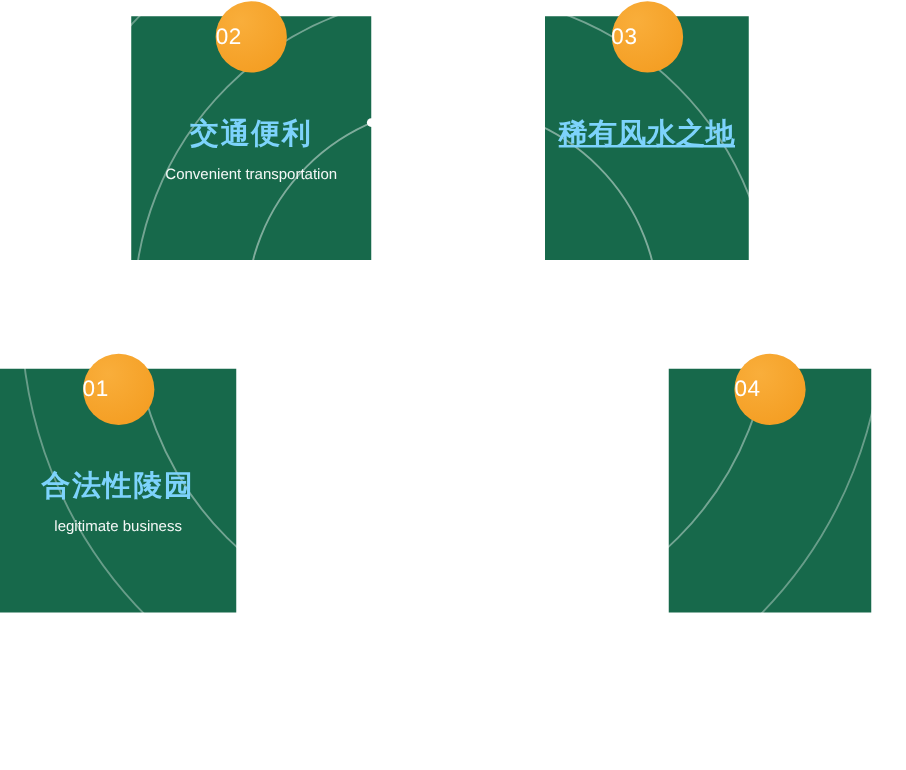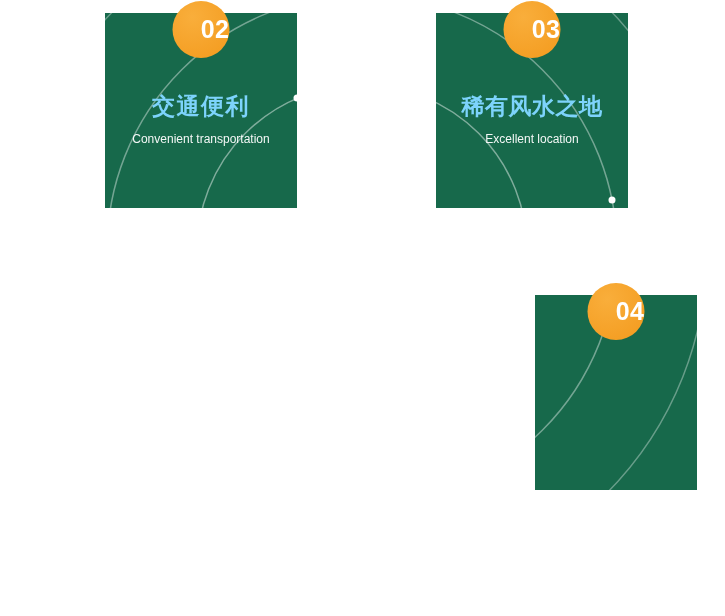--- a/index.html
+++ b/index.html
@@ -15,53 +15,53 @@
     overflow: hidden;
     background: #ffffff;
   }
   .card {
     position: absolute;
     background: var(--card-green, #17694B);
     text-align: center;
     box-sizing: border-box;
   }
   .card-02 { left: 105px; top: 13px;  width: 192px; height: 195px; }
-  .card-03 { left: 436px; top: 13px;  width: 192px; height: 195px; }
+  .card-03 { left: 436px; top: 13px;  width: 163px; height: 195px; }
   .card-01 { left: 0px;   top: 295px; width: 189px; height: 195px; }
   .card-04 { left: 535px; top: 295px; width: 162px; height: 195px; }
 
   .badge {
     position: absolute;
     top: -12px;
     left: 50%;
     transform: translateX(-50%);
     width: 57px;
     height: 57px;
     border-radius: 50%;
     background: radial-gradient(circle at 35% 28%, #F9AE3B, var(--badge-orange, #F39A1D));
     color: #ffffff;
-    font-size: 25px;
-    font-weight: bold;
+    font-size: 18px;
+    font-weight: normal;
     line-height: 57px;
-    text-align: right;
+    text-align: left;
     z-index: 10;
     letter-spacing: 0.5px;
   }
   .card-title {
     position: absolute;
     top: 78px;
     left: 0;
     width: 100%;
     color: #7dd3fc;
     font-size: 23px;
     font-weight: bold;
     letter-spacing: 1.5px;
     z-index: 6;
   }
-  .card-03 .card-title { letter-spacing: 0.5px; }
+  .card-03 .card-title { letter-spacing: 0.5px; text-decoration: underline; }
   .card-subtitle {
     position: absolute;
     top: 119px;
     left: 0;
     width: 100%;
     color: rgba(255,255,255,0.95);
     font-size: 12px;
     font-weight: normal;
     z-index: 6;
   }
@@ -82,23 +82,27 @@
 
   <div class="card card-02">
     <div class="badge">02</div>
     <div class="card-title">交通便利</div>
     <div class="card-subtitle">Convenient transportation</div>
   </div>
 
   <div class="card card-03">
     <div class="badge">03</div>
     <div class="card-title">稀有风水之地</div>
-    <div class="card-subtitle">Excellent location</div>
   </div>
 
+  <div class="card card-01">
+    <div class="badge">01</div>
+    <div class="card-title">合法性陵园</div>
+    <div class="card-subtitle">legitimate business</div>
+  </div>
 
   <div class="card card-04">
     <div class="badge">04</div>
   </div>
 
   <svg class="arcs" viewBox="0 0 725 616" xmlns="http://www.w3.org/2000/svg" aria-hidden="true">
     <circle cx="362" cy="250" r="165" fill="none" stroke="rgba(255,255,255,0.45)" stroke-width="1.5"></circle>
     <circle cx="362" cy="250" r="255" fill="none" stroke="rgba(255,255,255,0.40)" stroke-width="1.5"></circle>
     <circle cx="362" cy="250" r="345" fill="none" stroke="rgba(255,255,255,0.35)" stroke-width="1.5"></circle>
     <circle cx="297" cy="98" r="3.5" fill="#ffffff"></circle>

